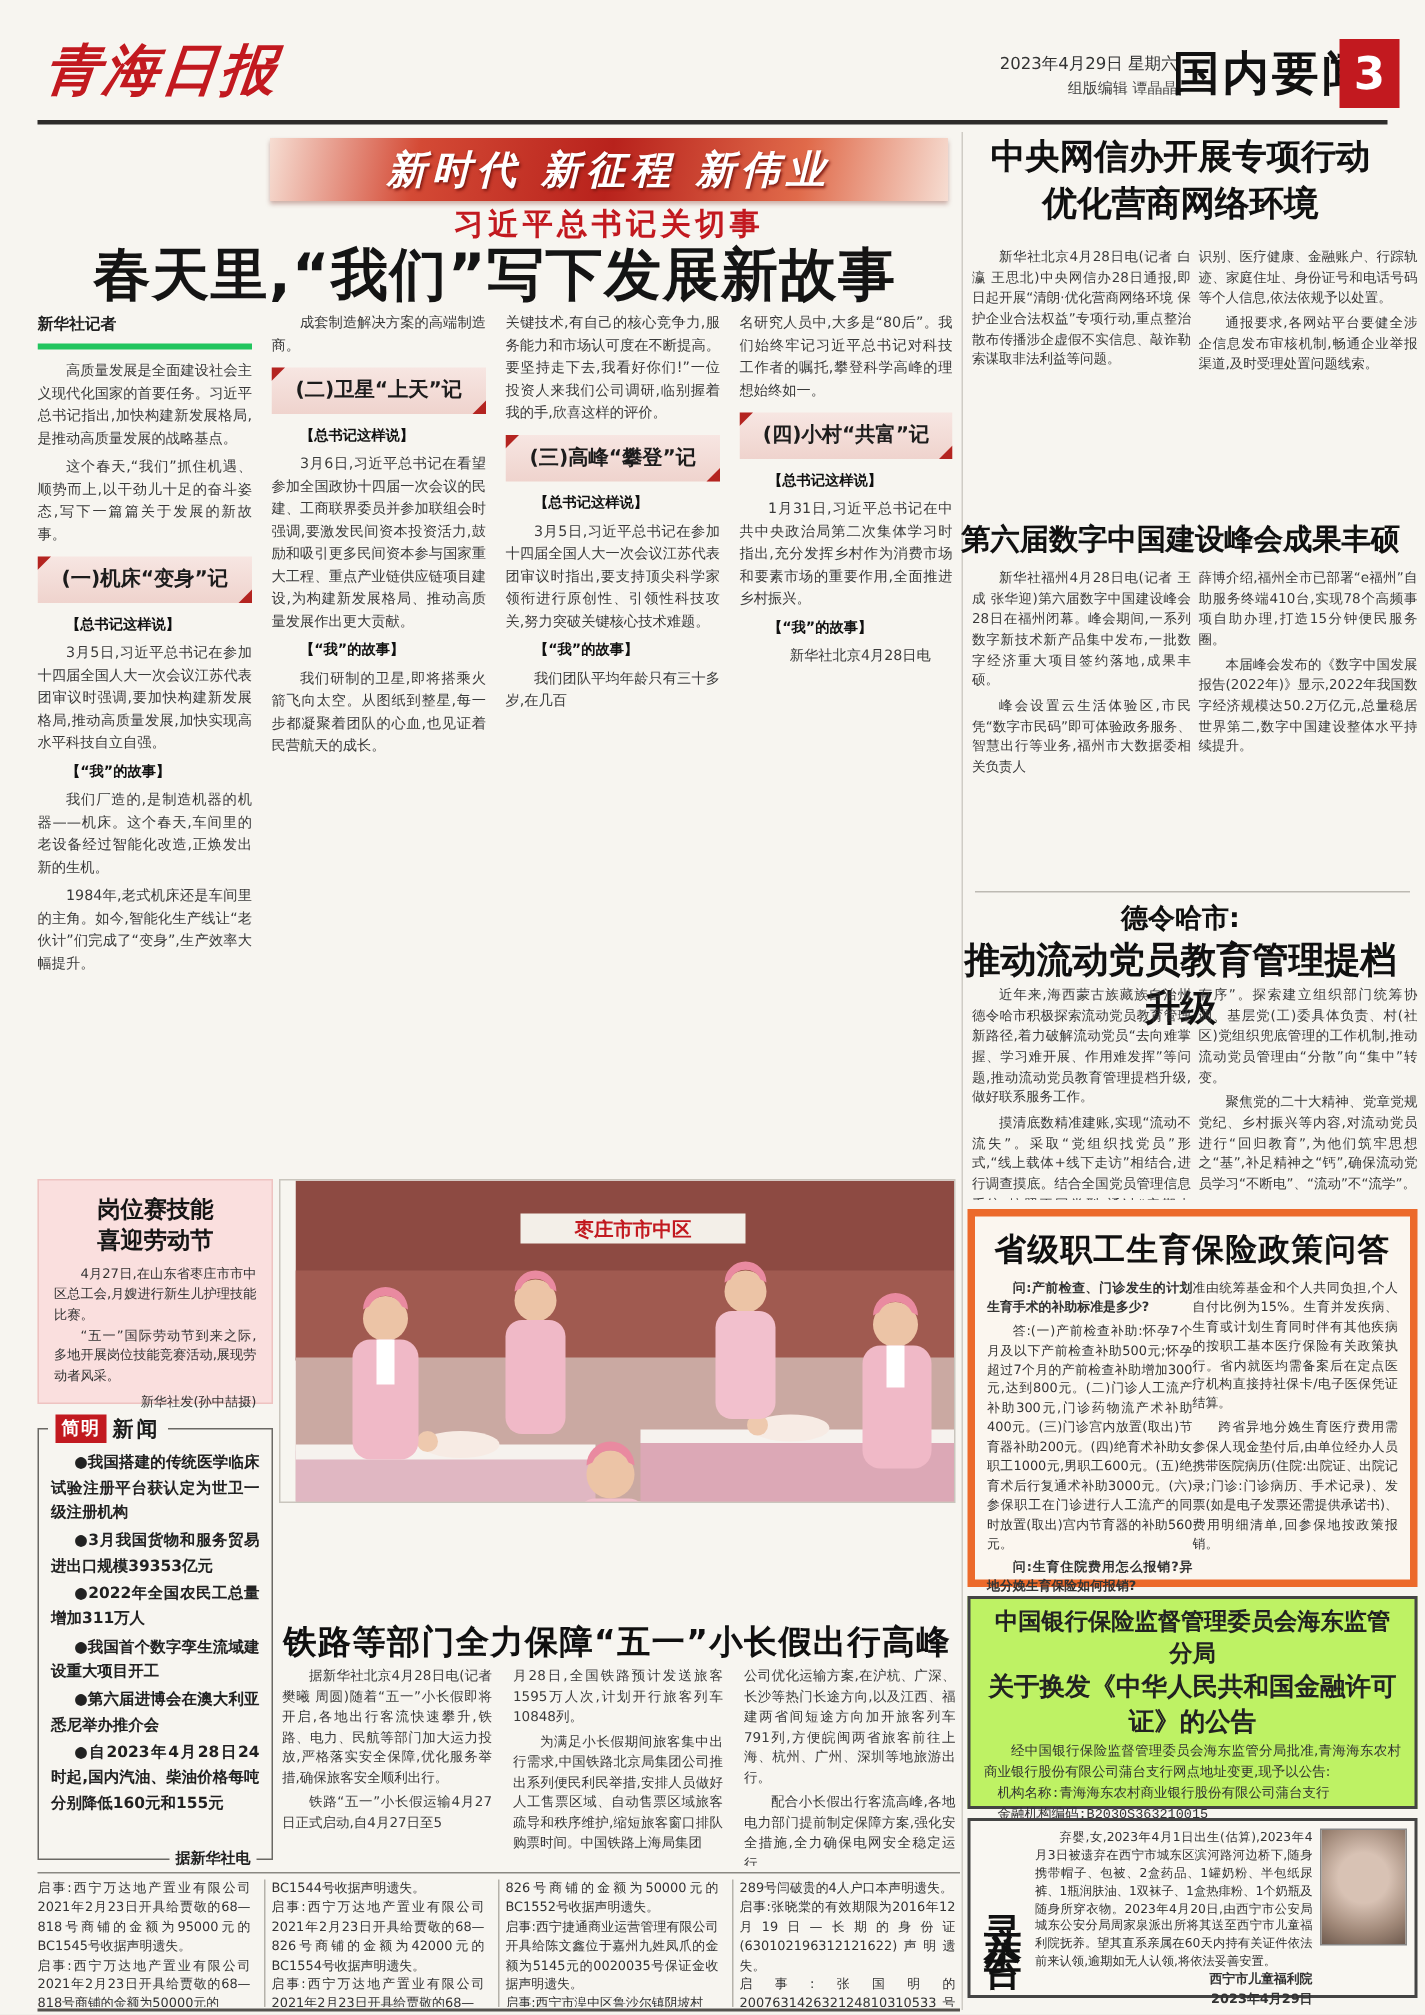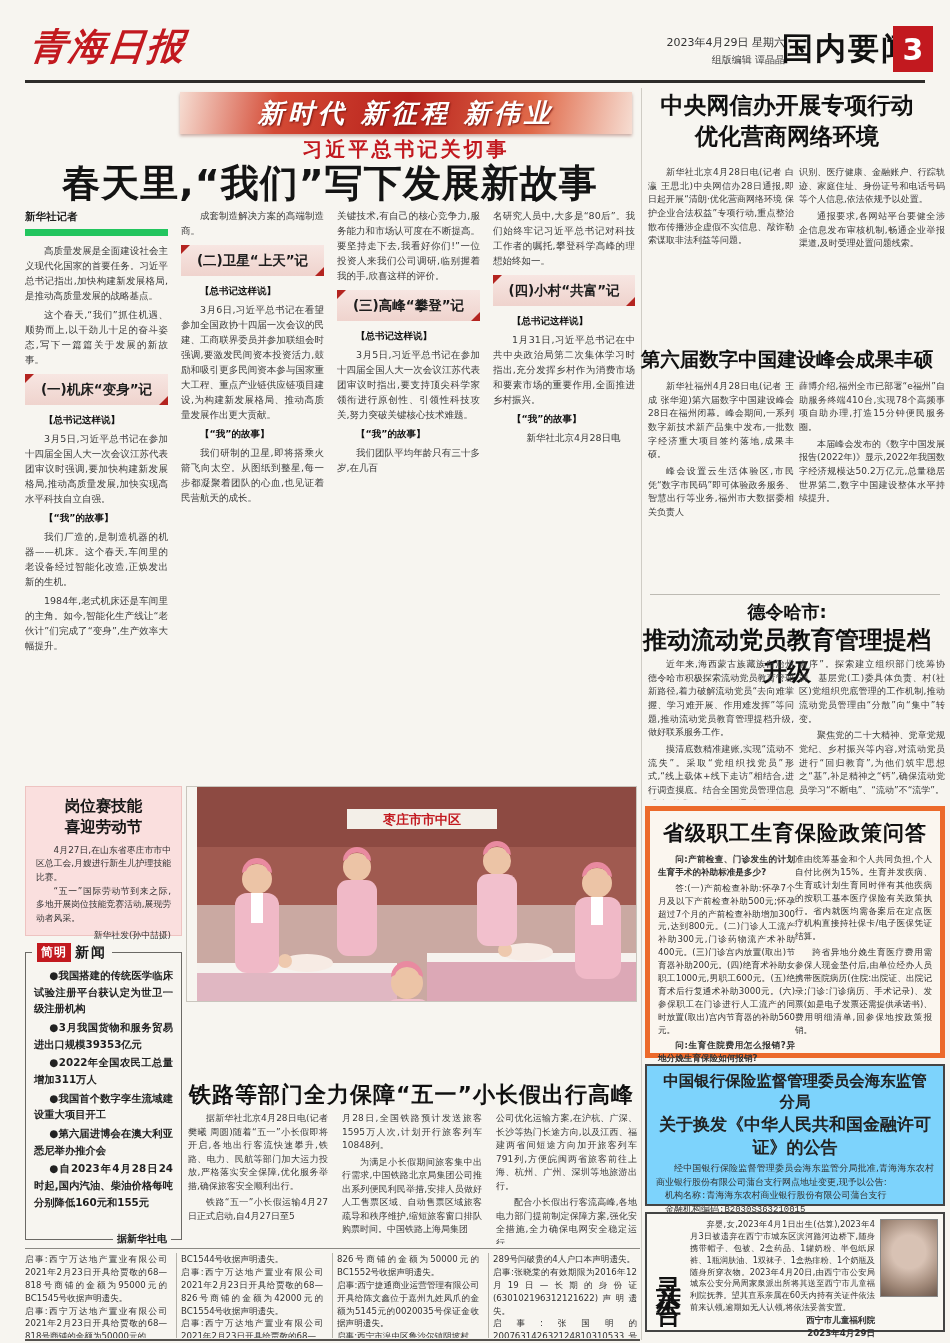--- a/index.html
+++ b/index.html
@@ -16,21 +16,21 @@
   .vert-sep { position:absolute; left:641px; top:88px; width:0; height:1252px; border-left:1px solid #cfccc5; }
 
   
   .banner { position:absolute; left:180px; top:92px; width:452px; height:42px; background:linear-gradient(100deg,#f6ddd2 0%,#d44a35 22%,#b8221c 50%,#e06a4a 78%,#f6ddd2 100%); display:flex; align-items:center; justify-content:center; box-shadow:0 2px 3px rgba(120,40,30,.35); }
   .banner span { font-family:"DejaVu Serif","Liberation Serif",serif; font-style:italic; font-weight:bold; font-size:26px; color:#fff; letter-spacing:4px; text-shadow:1px 1px 2px #7c1710; }
   .banner-sub { position:absolute; left:180px; top:136px; width:452px; text-align:center; font-size:20px; font-weight:900; color:#c2191f; letter-spacing:3px; }
   .main-headline { position:absolute; left:25px; top:158px; width:610px; text-align:center; font-size:38px; font-weight:900; color:#141414; letter-spacing:1px; }
   .mcol { position:absolute; top:208px; height:572px; font-size:9.5px; line-height:1.58; text-align:justify; color:#3a3a3a; overflow:hidden; }
   .mcol p { text-indent:2em; margin-bottom:4px; }
   .mcol p.tag { font-weight:700; color:#111; }
-  .byline { font-weight:700; color:#222; border-bottom:7px solid #22c55e; padding-bottom:4px; margin-bottom:7px; font-size:10.5px; }
+  .byline { font-weight:700; color:#222; border-bottom:4px solid #22c55e; padding-bottom:4px; margin-bottom:7px; font-size:10.5px; }
   .sec { position:relative; background:linear-gradient(#f7e6e2,#efd3cd); text-align:center; font-weight:700; font-size:13.5px; color:#1c1c1c; padding:5px 0; margin:7px 0; }
   .sec::before { content:""; position:absolute; left:0; top:0; border-top:9px solid #b42420; border-right:9px solid transparent; }
   .sec::after { content:""; position:absolute; right:0; bottom:0; border-bottom:9px solid #b42420; border-left:9px solid transparent; }
   .endline { text-align:center; font-weight:400; }
 
   
   .ra-head { position:absolute; left:637px; width:300px; text-align:center; font-weight:900; color:#101010; }
   .rcol { position:absolute; width:146px; font-size:9px; line-height:1.52; text-align:justify; color:#3a3a3a; overflow:hidden; }
   .rcol p { text-indent:2em; margin-bottom:3px; }
   .credit-r { text-align:right; font-size:9px; color:#444;margin-top:36px; }
@@ -40,21 +40,21 @@
   .insurance { position:absolute; left:645px; top:806px; width:300px; height:252px; border:5px solid #ec6a2b; background:#fbf6ef; padding:6px 8px; }
   .insurance h2 { text-align:center; font-size:21px; font-weight:900; letter-spacing:1px; margin:2px 0 6px; color:#101010; }
   .ins-cols { display:flex; }
   .ins-col { width:50%; font-size:8.6px; line-height:1.5; text-align:justify; color:#333; }
   .ins-col p { text-indent:2em; margin-bottom:3px; }
   .stamp { display:flex; align-items:center; gap:5px; margin-top:6px; }
   .stamp .script { font-family:"DejaVu Serif","Liberation Serif",serif; font-style:italic; font-weight:bold; color:#c3342b; font-size:13px; white-space:nowrap; }
   .stamp .issue { font-size:9px; color:#c3342b; border-top:1px solid #c3342b; text-align:center; }
 
   
-  .bank { position:absolute; left:645px; top:1064px; width:300px; height:142px; border:2px solid #444; padding:5px 9px; background:#7dd3fc; }
+  .bank { position:absolute; left:645px; top:1064px; width:300px; height:142px; border:2px solid #444; padding:5px 9px; background:#bef264; }
   .bank .t1 { text-align:center; font-size:15.5px; font-weight:900; }
   .bank .t2 { text-align:center; font-size:17px; font-weight:900; margin-bottom:3px; }
   .bank p { font-size:9px; line-height:1.55; color:#333; }
   .bank p.intro { text-indent:2em; text-align:justify; }
   .bank p.field { text-indent:1em;font-family:Liberation Mono, monospace; }
 
   
   .missing { position:absolute; left:645px; top:1212px; width:300px; height:120px; border:2px solid #444; background:#f9f7f2; display:flex; padding:5px; gap:5px; }
   .missing .vtitle { writing-mode:vertical-rl; font-size:25px; font-weight:900; letter-spacing:8px; color:#111; flex:0 0 30px; text-align:center; }
   .missing .mtext { flex:1; font-size:8.2px; line-height:1.45; text-align:justify; color:#333; }

